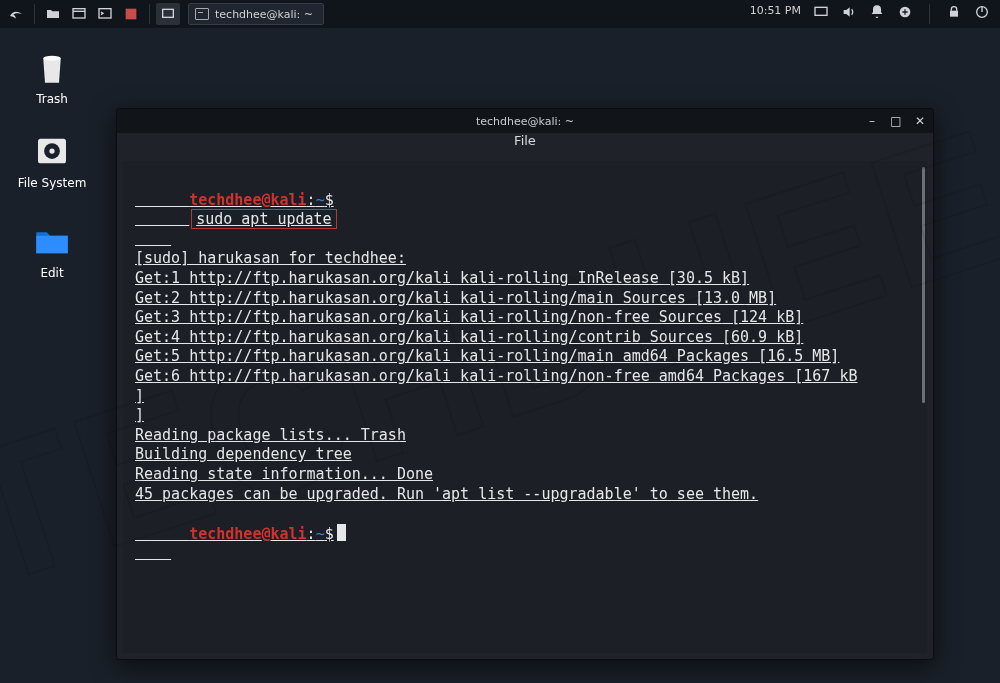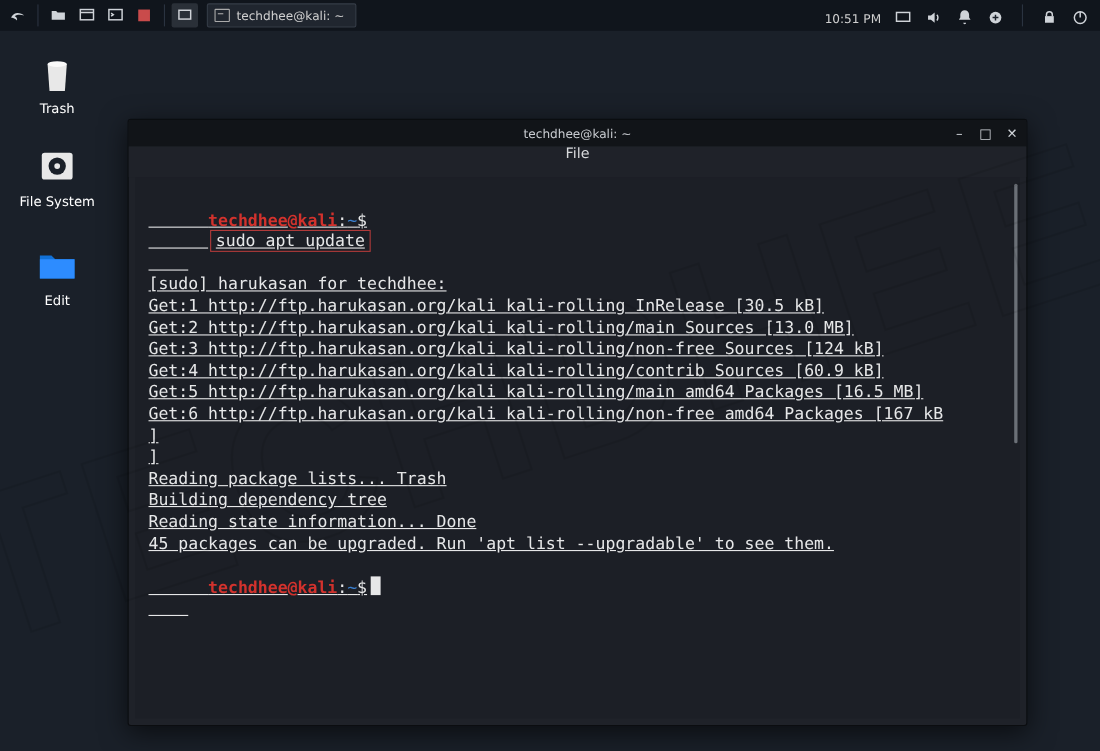--- a/index.html
+++ b/index.html
@@ -22,21 +22,21 @@
 .taskbar-launcher svg { width: 16px; height: 16px; }
 .taskbar-sep { width: 1px; height: 20px; background: #2a3340; margin: 0 4px; }
 .taskbar-taskbtn {
   display: flex; align-items: center; gap: 6px;
   background: #20262f; border: 1px solid #353c47; border-radius: 2px;
   padding: 2px 10px 2px 6px; height: 22px; margin-left: 6px;
 }
 .taskbar-taskbtn .term-mini { width: 14px; height: 12px; border: 1px solid #aaa; border-radius: 1px; position: relative; }
 .taskbar-taskbtn .term-mini::after { content:""; position:absolute; left:2px; top:3px; width:5px; height:1px; background:#aaa; }
 
-.taskbar-right { margin-left: auto; display: flex; align-items: flex-end; gap: 12px; padding-right: 10px; }
+.taskbar-right { margin-left: auto; display: flex; align-items: flex-start; gap: 12px; padding-right: 10px; }
 .tray-icon { width: 16px; height: 16px; display:flex; align-items:center; justify-content:center; color:#cfd3d8; }
 
 .desktop-icon { position: absolute; width: 80px; text-align: center; color: #fff; font-size: 12px; }
 .desktop-icon .icon-box { width: 42px; height: 42px; margin: 0 auto 4px; display:flex; align-items:center; justify-content:center; }
 #di-trash { top: 46px; left: 12px; }
 #di-filesystem { top: 130px; left: 12px; }
 #di-home { top: 220px; left: 12px; }
 
 .terminal-window {
   position: absolute; left: 116px; top: 108px; width: 818px; height: 552px;

